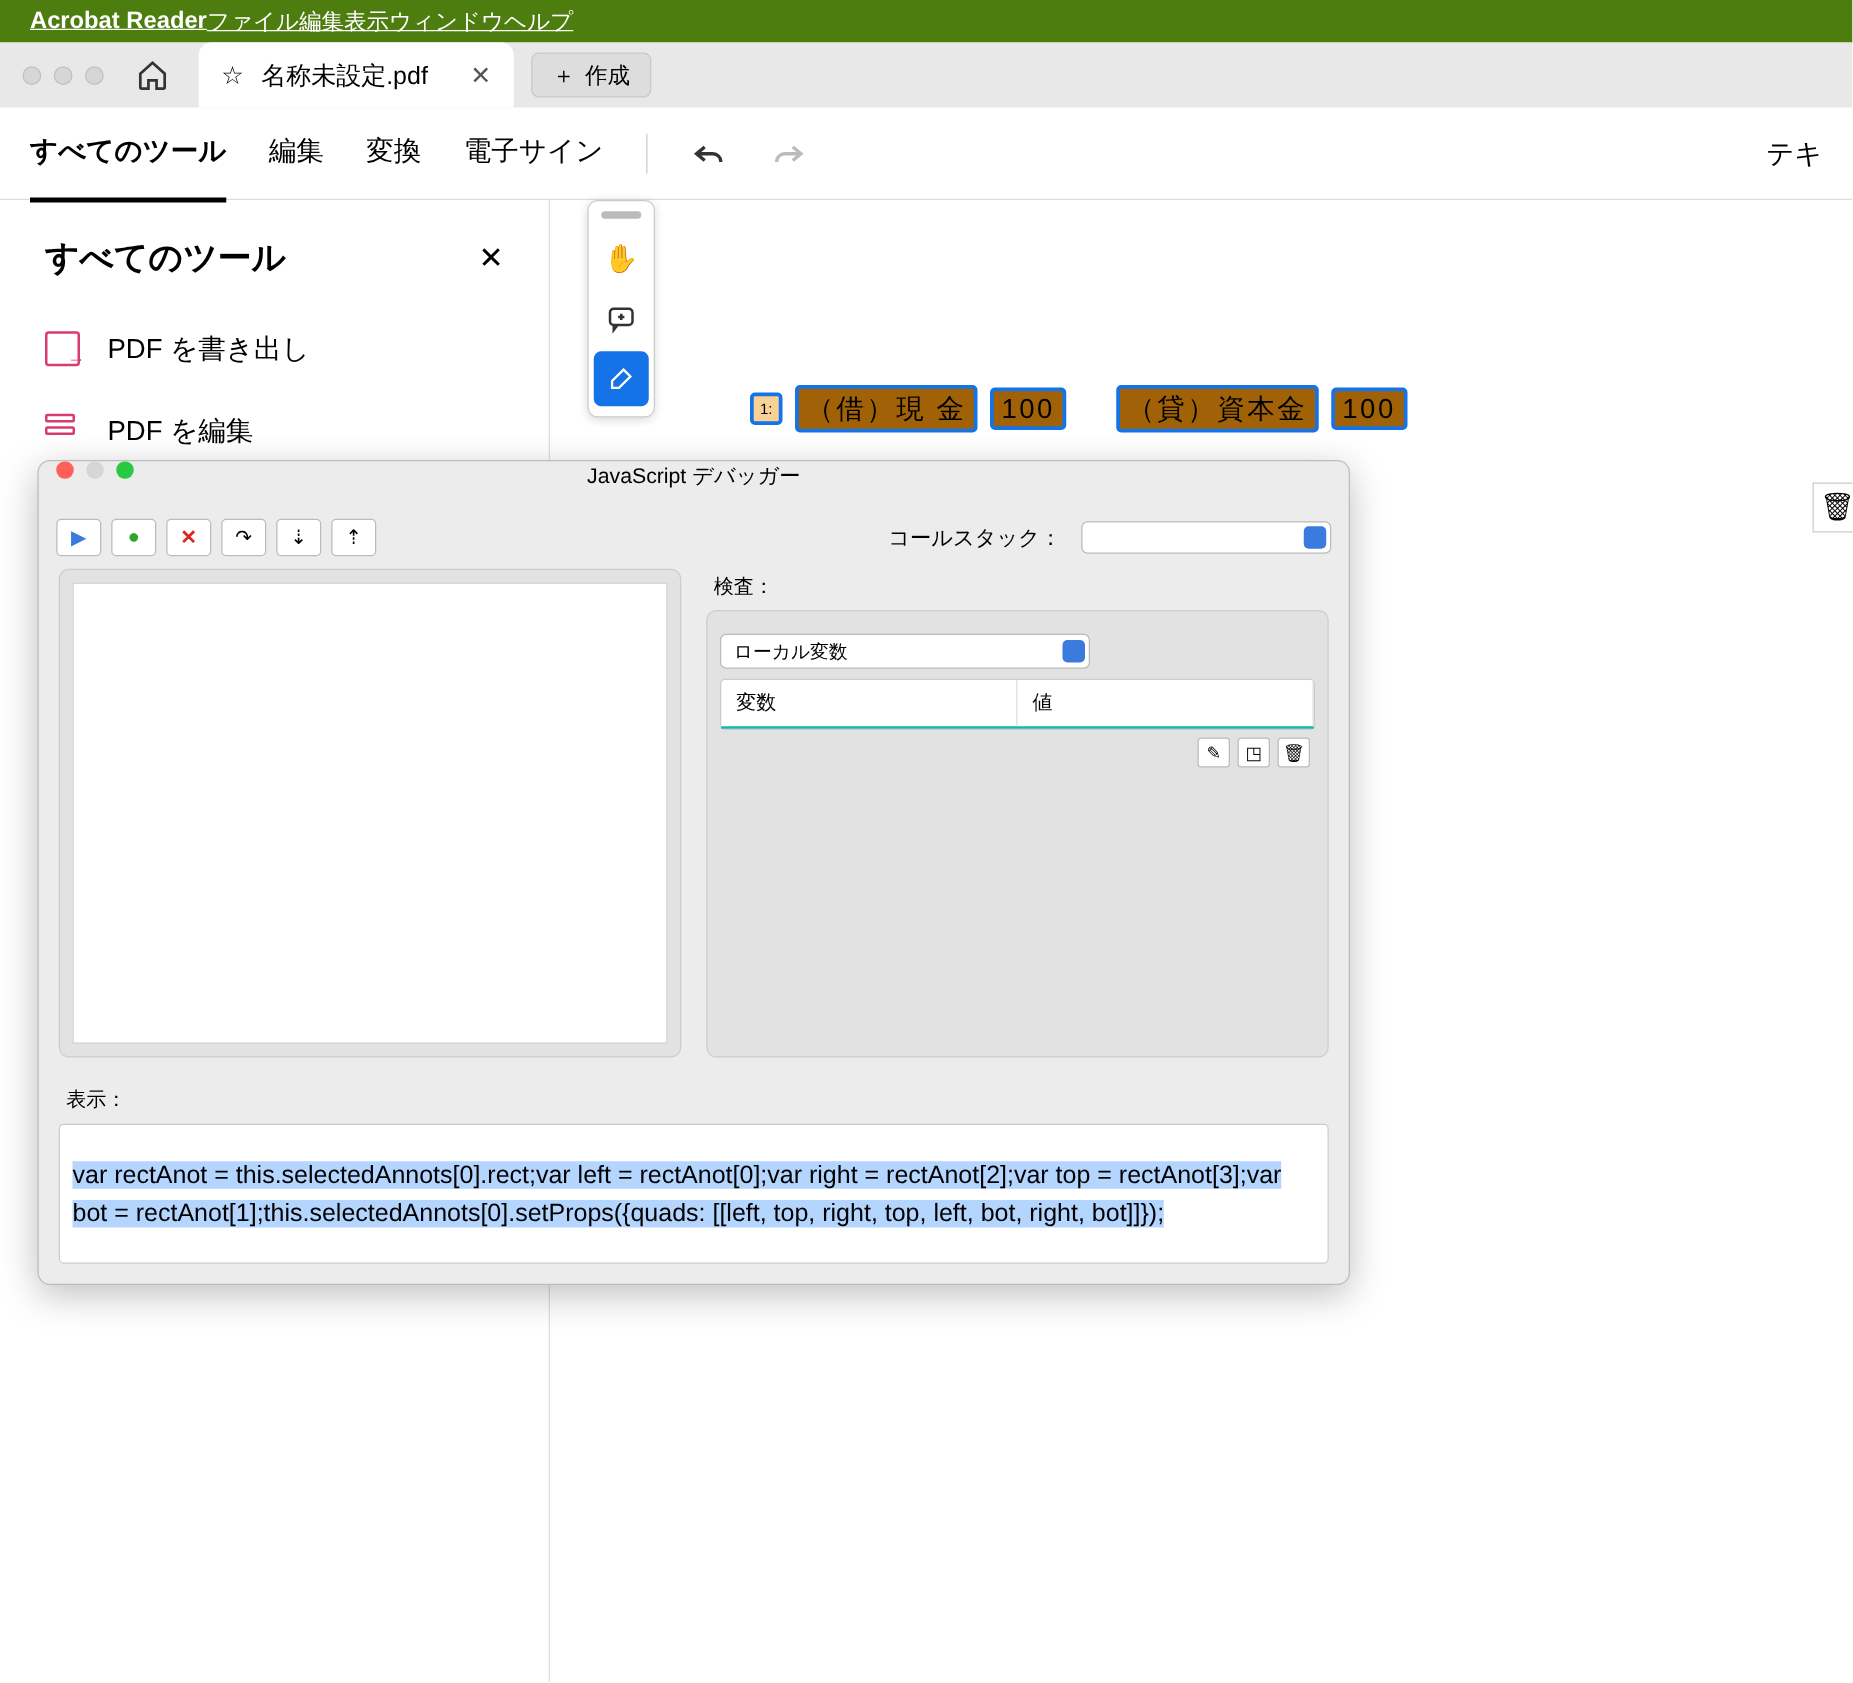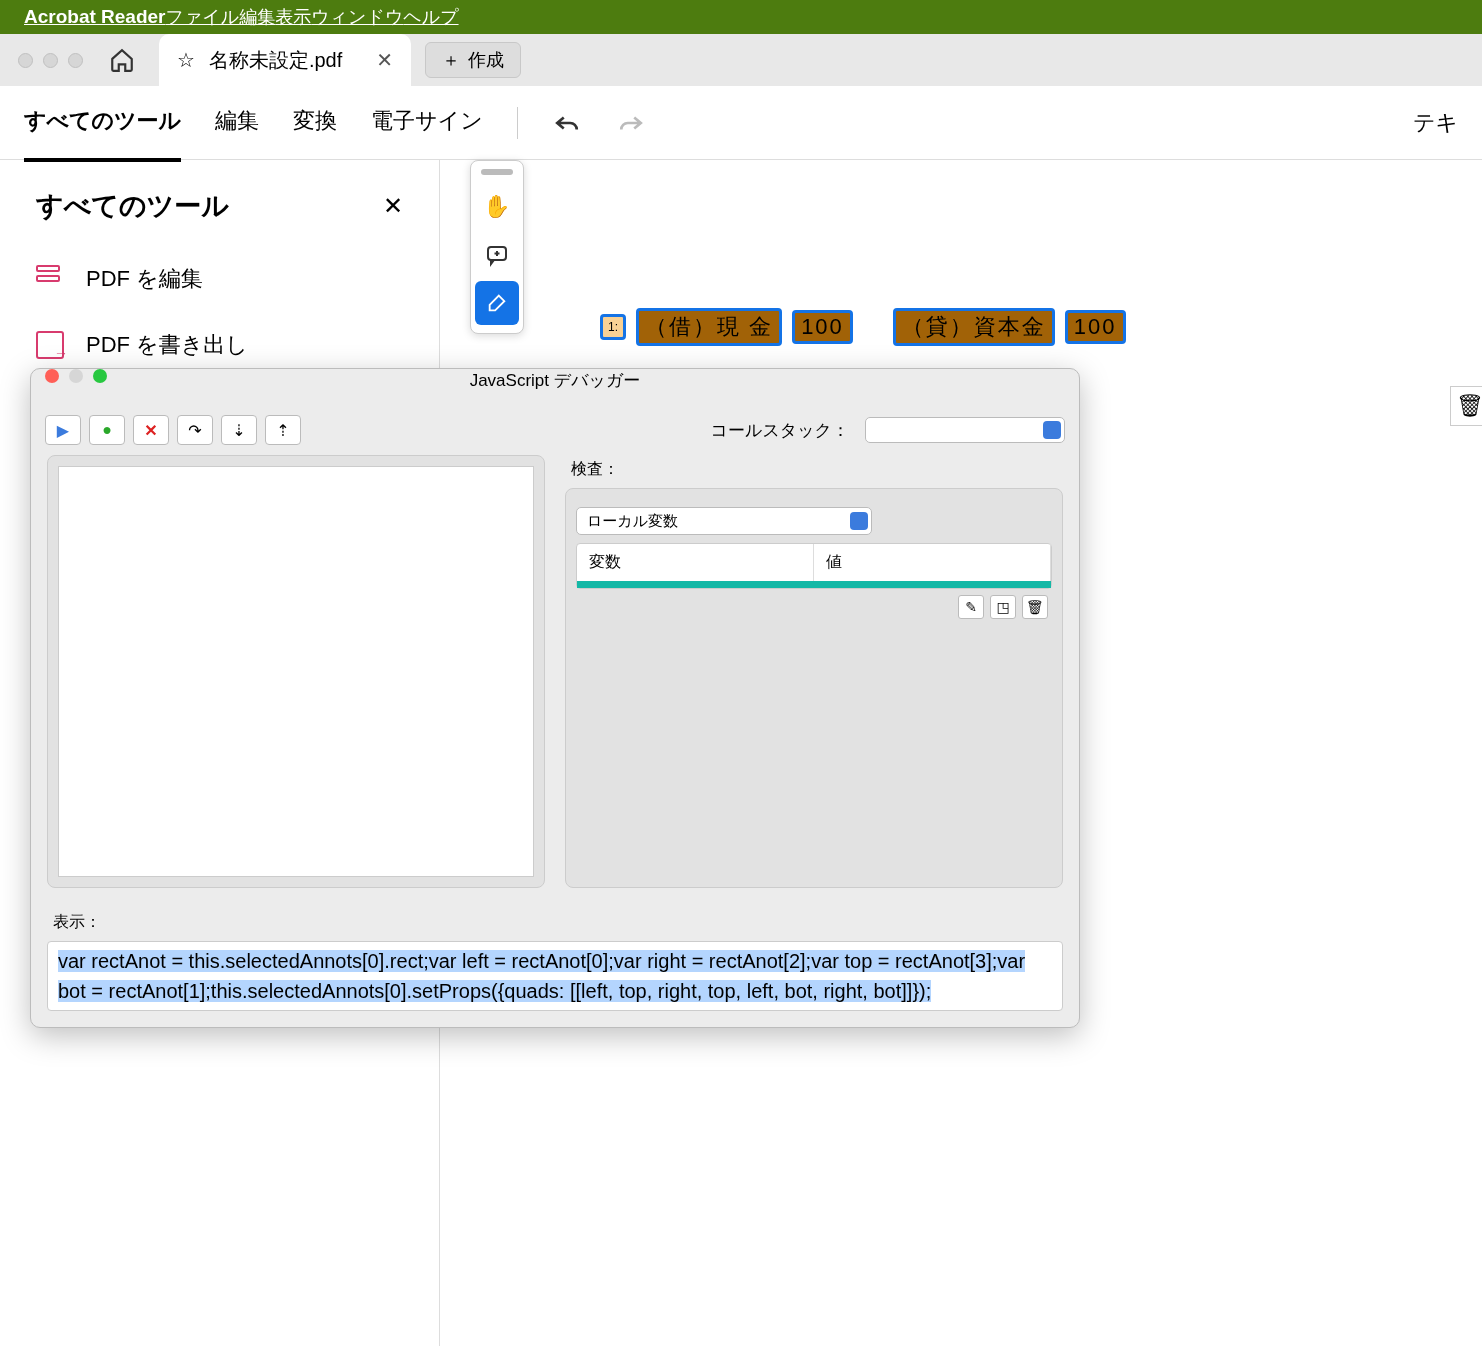--- a/index.html
+++ b/index.html
@@ -69,30 +69,30 @@
 .callstack-select::after { content: ""; position: absolute; right: 3px; top: 3px; width: 18px; height: 18px; background: #3b7bdd; border-radius: 4px; }
 .dbg-body { flex: 1; display: flex; gap: 20px; padding: 0 16px 16px; }
 .dbg-left { flex: 1; display: flex; flex-direction: column; }
 .dbg-right { flex: 1; display: flex; flex-direction: column; }
 .dbg-section-label { font-size: 16px; margin: 4px 0 8px 6px; }
 .dbg-panel { flex: 1; background: #e2e2e2; border: 1px solid #ccc; border-radius: 8px; padding: 10px; }
 .dbg-panel .inner { width: 100%; height: 100%; background: #fff; border: 1px solid #ccc; }
 .inspect-select { width: 296px; height: 28px; background: #fff; border: 1px solid #bbb; border-radius: 5px; margin: 8px 0; position: relative; padding-left: 10px; font-size: 15px; display: flex; align-items: center; }
 .inspect-select::after { content: ""; position: absolute; right: 3px; top: 4px; width: 18px; height: 18px; background: #3b7bdd; border-radius: 4px; }
 .var-table { flex: 1; background: #fff; border: 1px solid #ccc; border-radius: 4px; margin-top: 6px; }
-.var-head { display: flex; border-bottom: 7px solid #14b8a6; }
+.var-head { display: flex; border-bottom: 2px solid #14b8a6; }
 .var-head div { flex: 1; padding: 8px 12px; font-size: 16px; border-right: 1px solid #ddd; }
 .var-tools { display: flex; justify-content: flex-end; gap: 6px; padding: 6px 4px 0; }
 .var-tools span { width: 26px; height: 24px; border: 1px solid #bbb; background: #fff; border-radius: 3px; display: flex; align-items: center; justify-content: center; font-size: 14px; }
 
 .view-section { padding: 8px 16px 16px; }
 .view-label { font-size: 16px; margin-bottom: 8px; margin-left: 6px; }
 .view-select { width: 460px; height: 30px; background: #fff; border: 1px solid #bbb; border-radius: 5px; padding-left: 12px; font-size: 16px; display: flex; align-items: center; position: relative; margin-bottom: 10px; }
 .view-select::after { content: ""; position: absolute; right: 4px; top: 5px; width: 18px; height: 18px; background: #3b7bdd; border-radius: 4px; }
-.console { background: #fff; border: 1px solid #ccc; border-radius: 4px; padding: 4px 10px; font-family: Menlo, monospace; font-size: 20px; line-height: 1.5; }
+.console { background: #fff; border: 1px solid #ccc; border-radius: 4px; padding: 24px 10px; font-family: Menlo, monospace; font-size: 20px; line-height: 1.5; }
 .console .selected { background: #b4d5fe; }
 
 .trash { position: absolute; right: -8px; top: 386px; width: 40px; height: 40px; border: 1px solid #ccc; display: flex; align-items: center; justify-content: center; font-size: 22px; }
 svg { display: block; }
 </style>
 </head>
 <body>
 
 <div class="menubar">
   <span class="apple"></span>
@@ -145,29 +145,29 @@
   <span class="right-tool">テキ</span>
 </div>
 
 <div class="main">
   <div class="sidebar">
     <h2>
       <span>すべてのツール</span>
       <span class="x">✕</span>
     </h2>
     <div class="tool-item">
+      <div class="tool-icon export-icon"></div>
+      <span>PDF を書き出し</span>
+    </div>
+    <div class="tool-item">
       <div class="tool-icon edit-icon">
           <span></span>
           <span></span>
         </div>
       <span>PDF を編集</span>
-    </div>
-    <div class="tool-item">
-      <div class="tool-icon export-icon"></div>
-      <span>PDF を書き出し</span>
     </div>
   </div>
 
   <div class="content">
     <div class="float-toolbar">
       <div class="grip"></div>
       <div class="float-btn">✋</div>
       <div class="float-btn">
         <svg width="24" height="24" viewBox="0 0 24 24" fill="none" stroke="#333" stroke-width="2">
             <rect x="3" y="4" width="18" height="13" rx="3"></rect>

